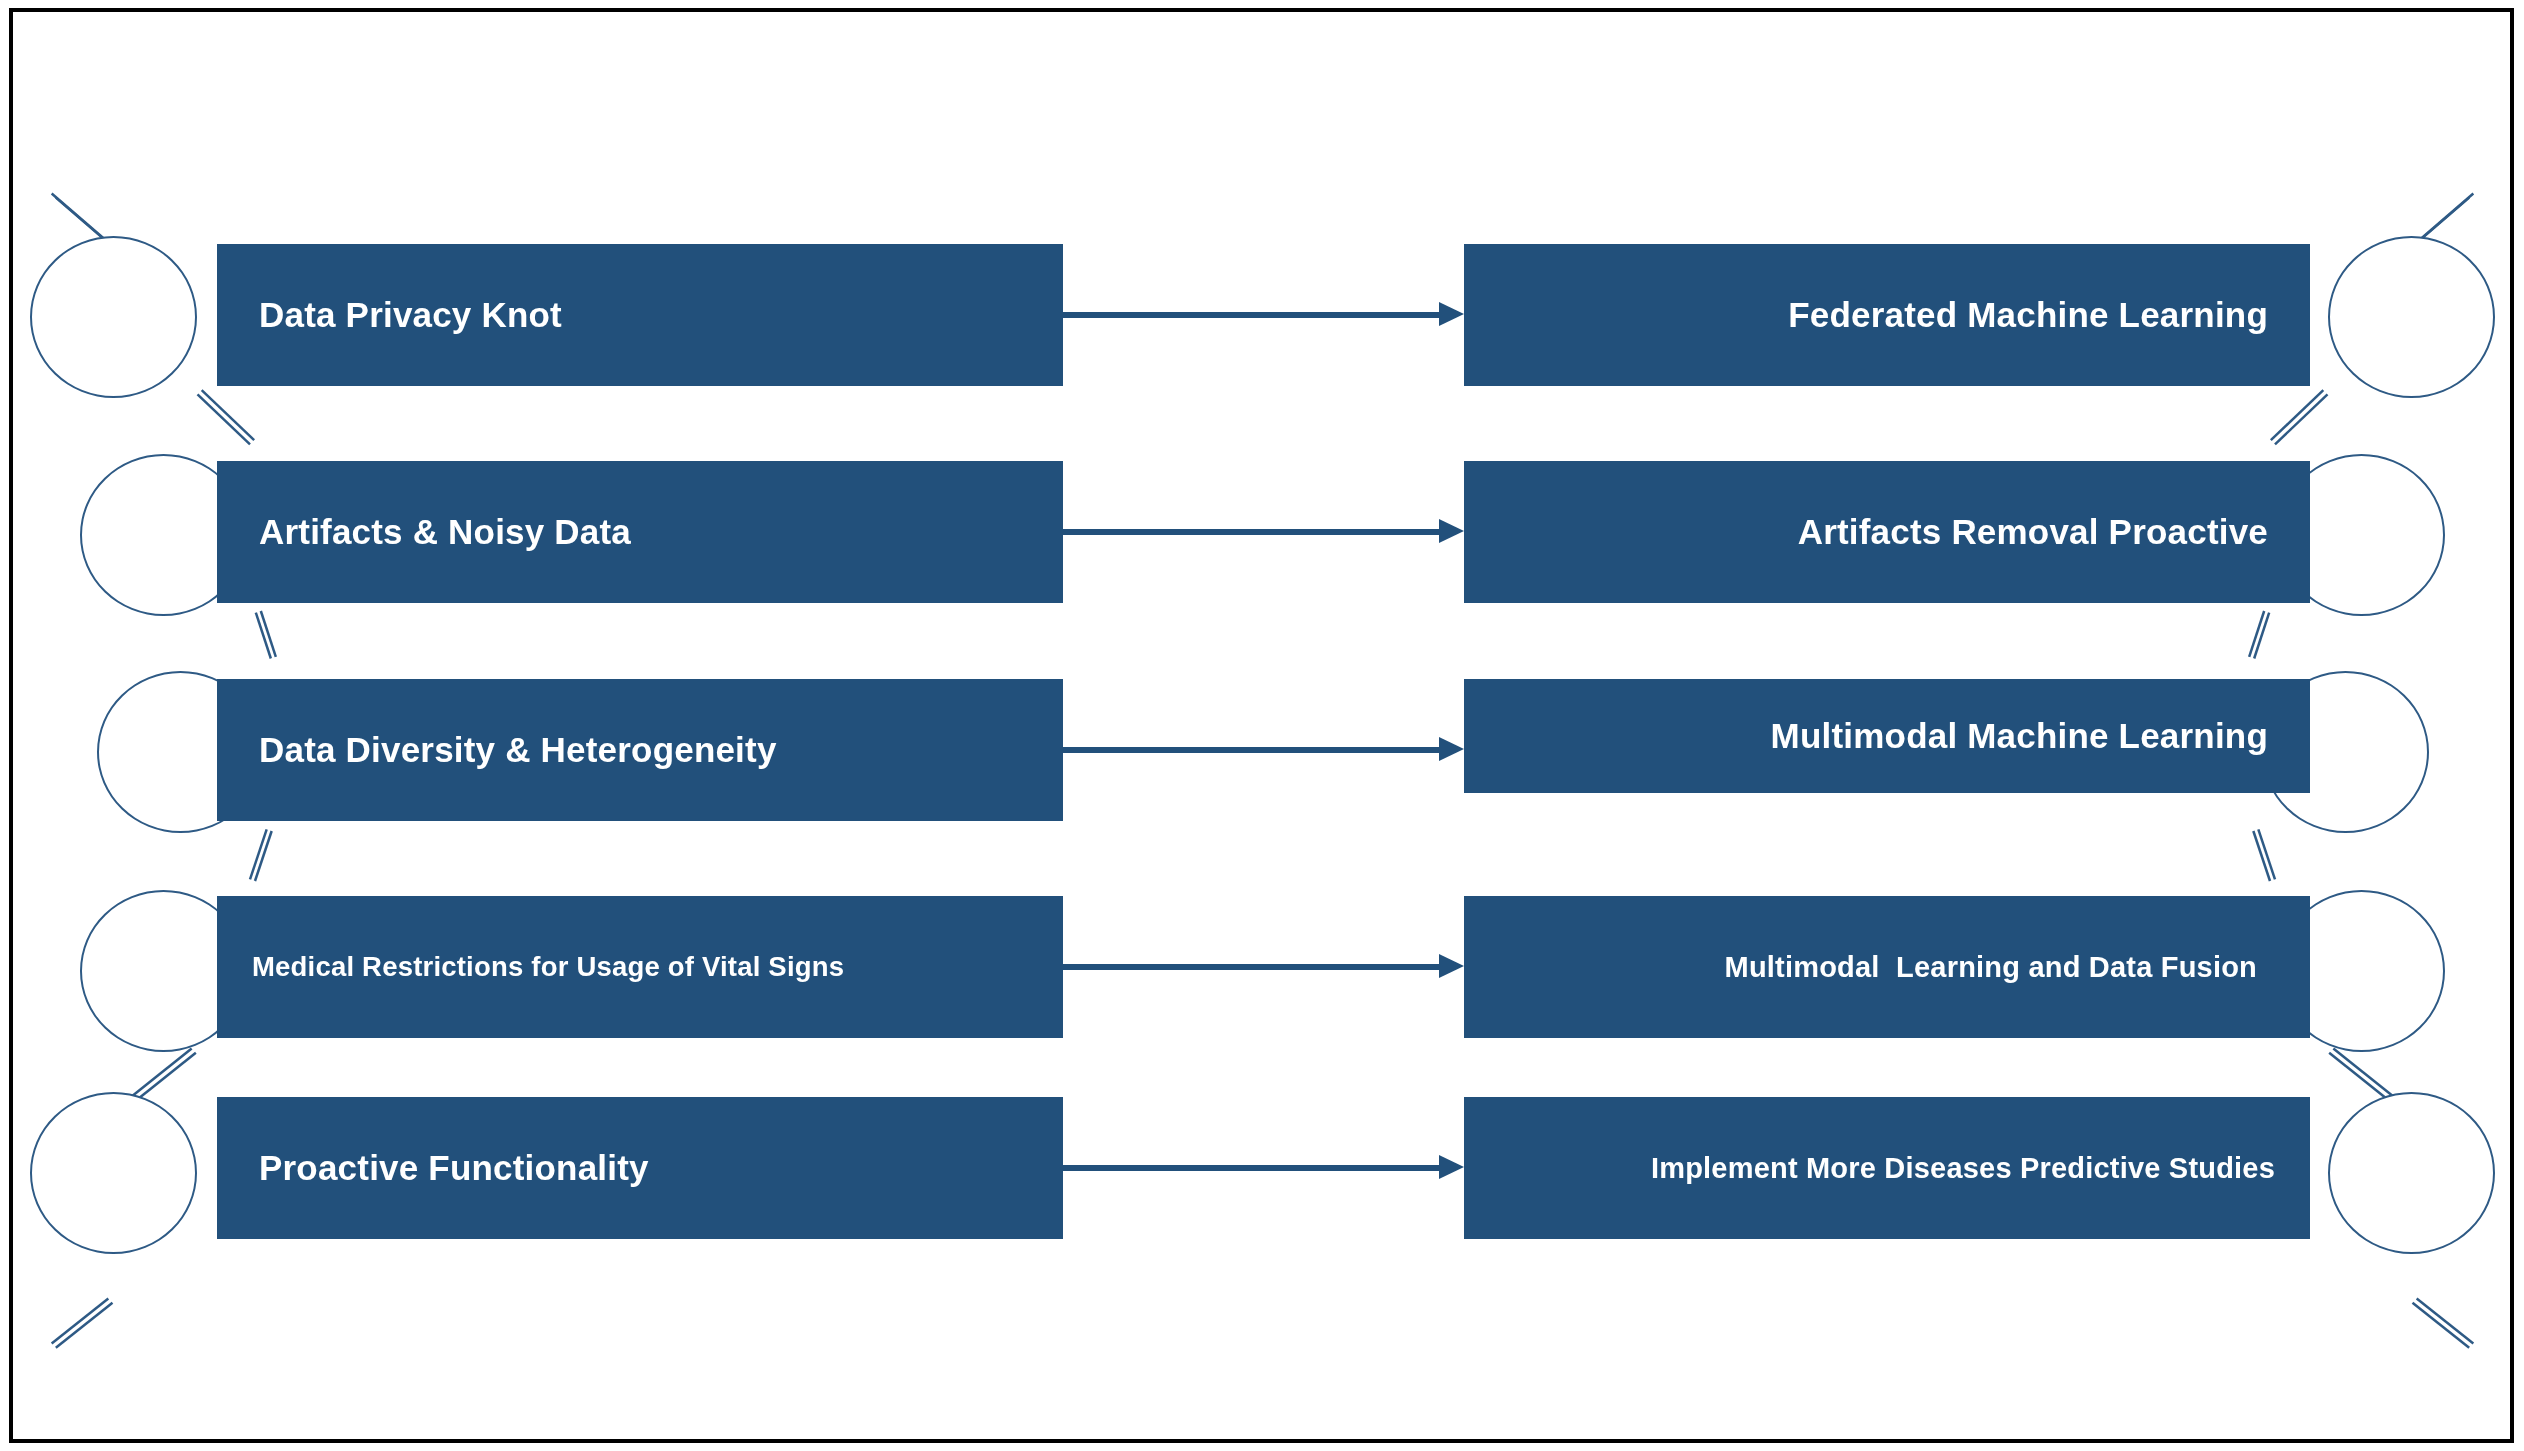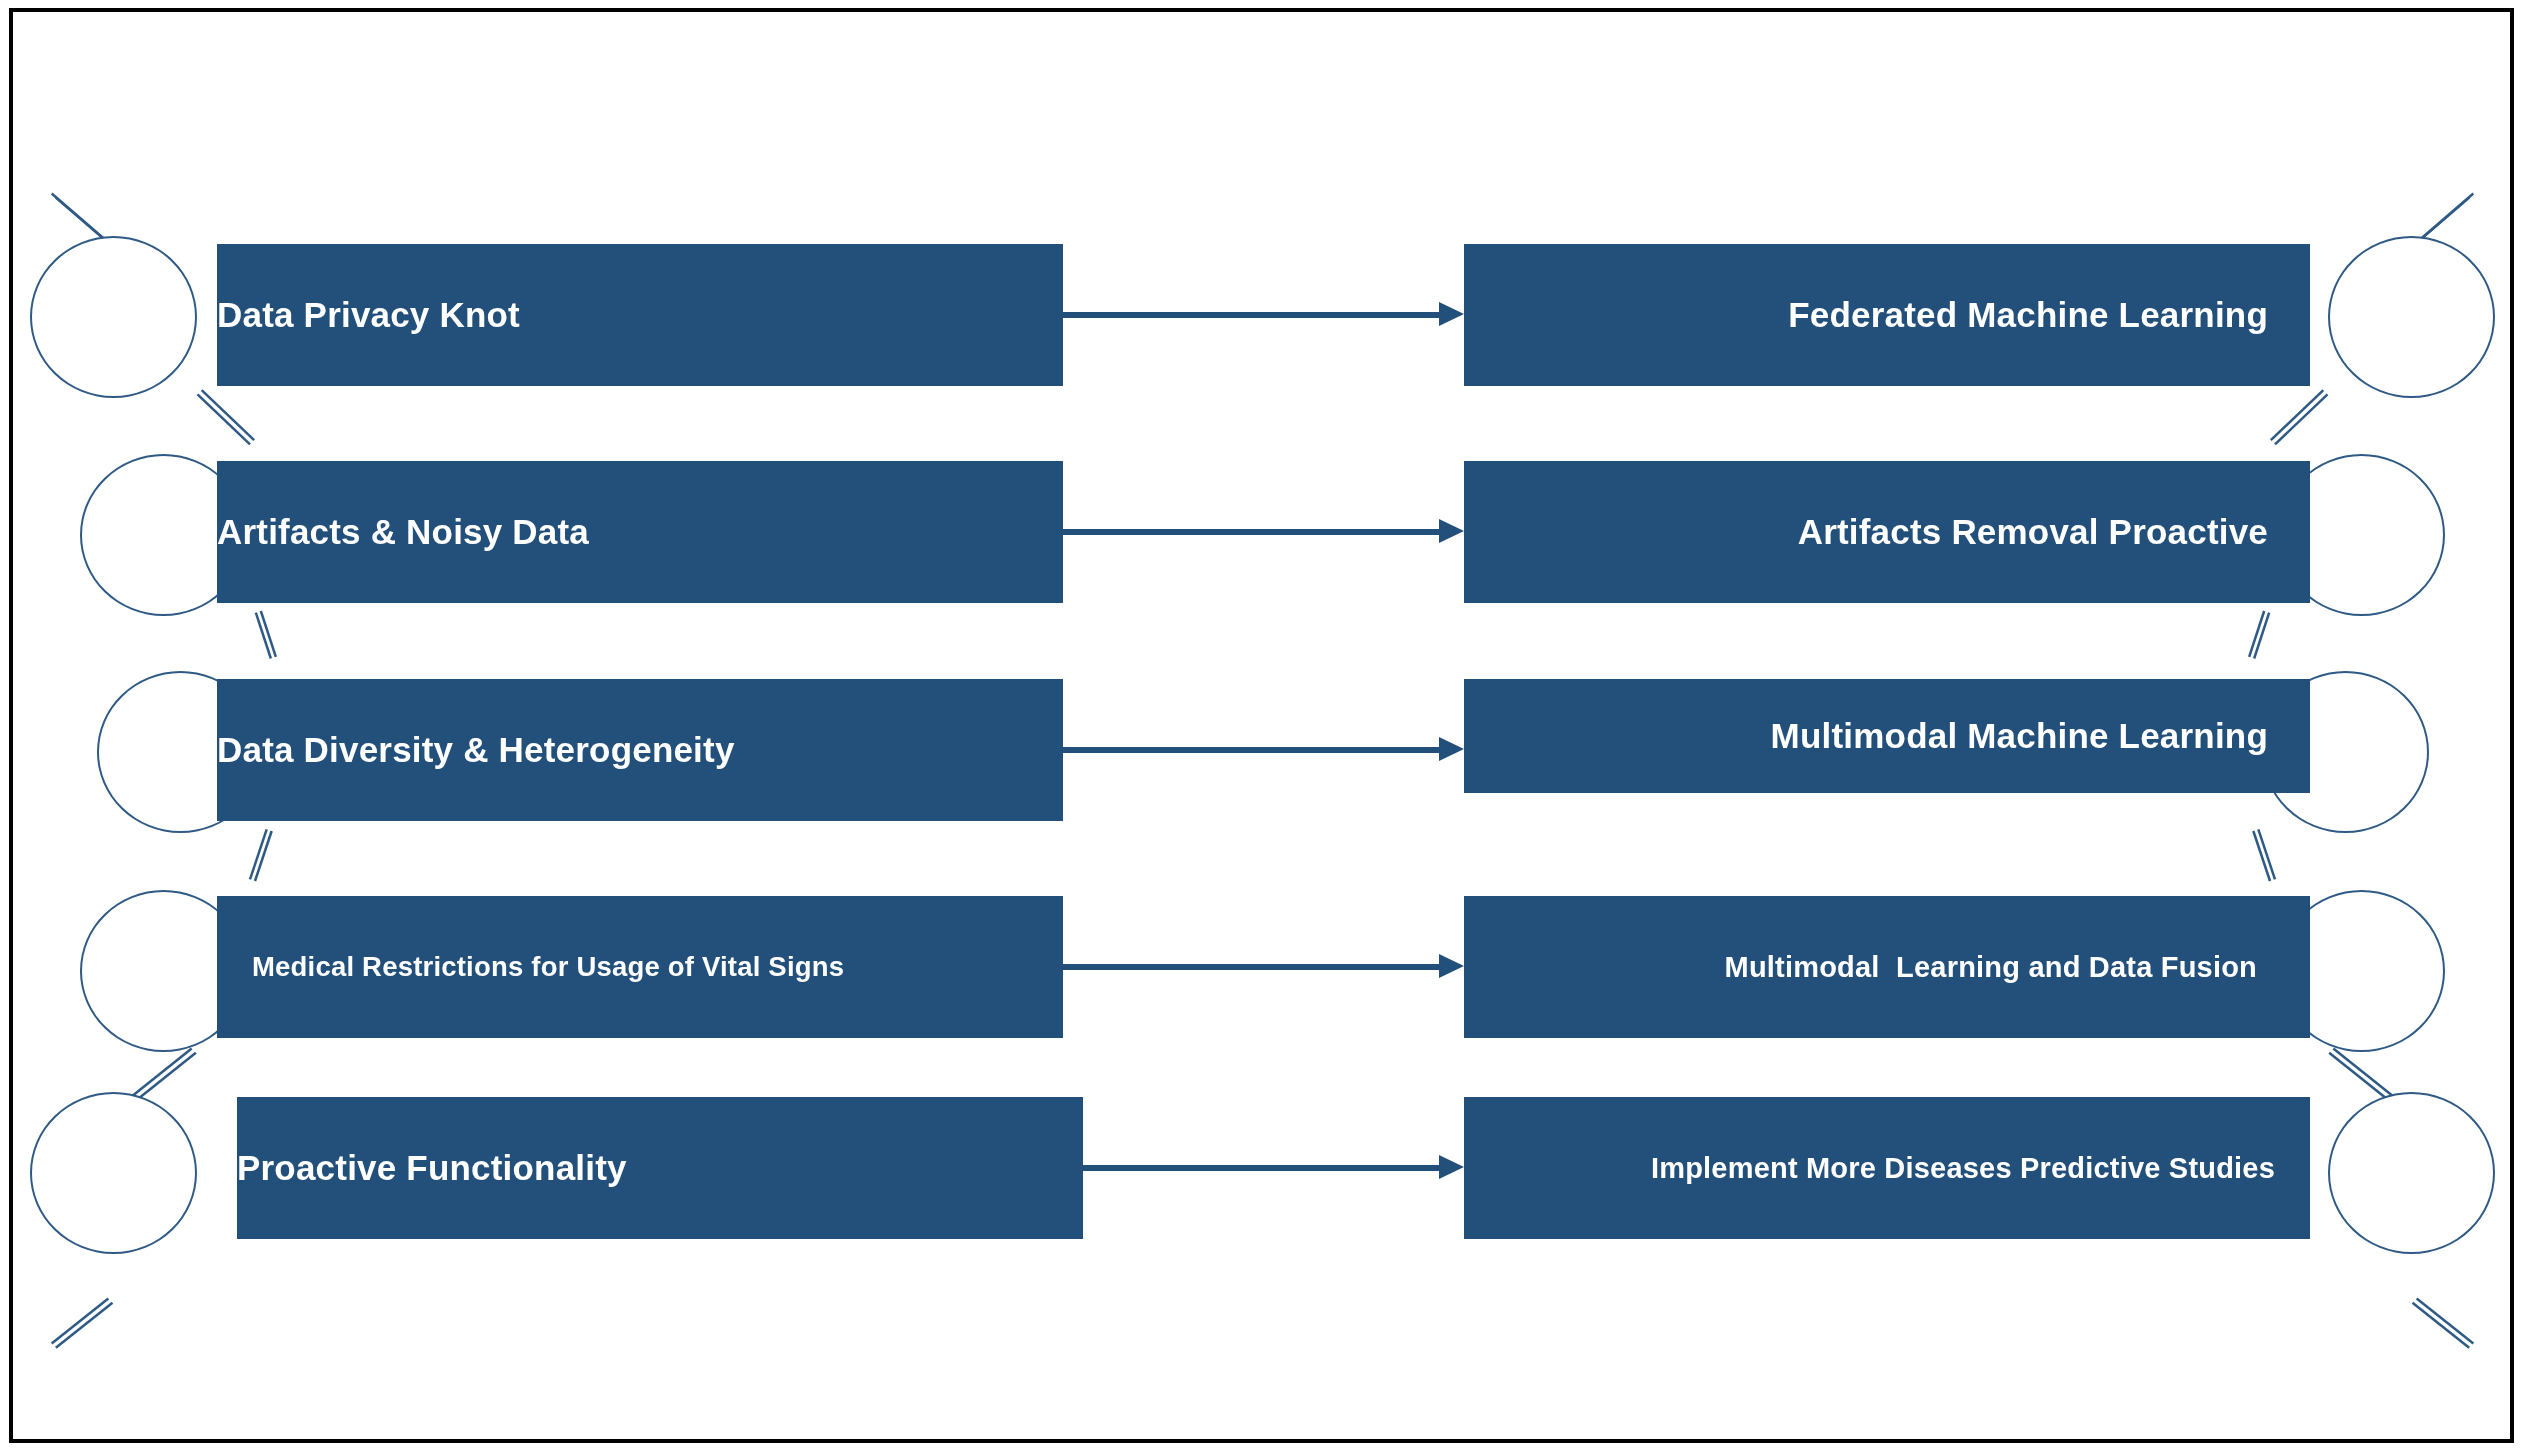--- a/index.html
+++ b/index.html
@@ -38,20 +38,21 @@
     position: absolute;
     background: #22507B;
     display: flex;
     align-items: center;
     box-sizing: border-box;
   }
   .bar-left {
     left: 217px;
     width: 846px;
     justify-content: flex-start;
+    padding-left: 42px;
   }
   .bar-right {
     left: 1464px;
     width: 846px;
     justify-content: flex-end;
     padding-right: 42px;
   }
   .bar-label {
     color: #ffffff;
     font-weight: bold;
@@ -181,21 +182,21 @@
     <span class="bar-label xsmall">Medical Restrictions for Usage of Vital Signs</span>
   </div>
   <div class="arrow-wrap" style="left:1062px; top:954px; width:402px;">
     <div class="arrow-line" style="width:377px;"></div>
     <div class="arrow-head" style="left:377px;"></div>
   </div>
   <div class="bar bar-right" style="top:896px; height:142px; padding-right:53px;align-items:center;">
     <span class="bar-label small">Multimodal  Learning and Data Fusion</span>
   </div>
 
-  <div class="bar bar-left" style="top:1097px; height:142px;margin-left:20px;">
+  <div class="bar bar-left" style="top:1097px; height:142px;">
     <span class="bar-label">Proactive Functionality</span>
   </div>
   <div class="arrow-wrap" style="left:1062px; top:1155px; width:402px;">
     <div class="arrow-line" style="width:377px;"></div>
     <div class="arrow-head" style="left:377px;"></div>
   </div>
   <div class="bar bar-right" style="top:1097px; height:142px; padding-right:35px;">
     <span class="bar-label small">Implement More Diseases Predictive Studies</span>
   </div>
 

